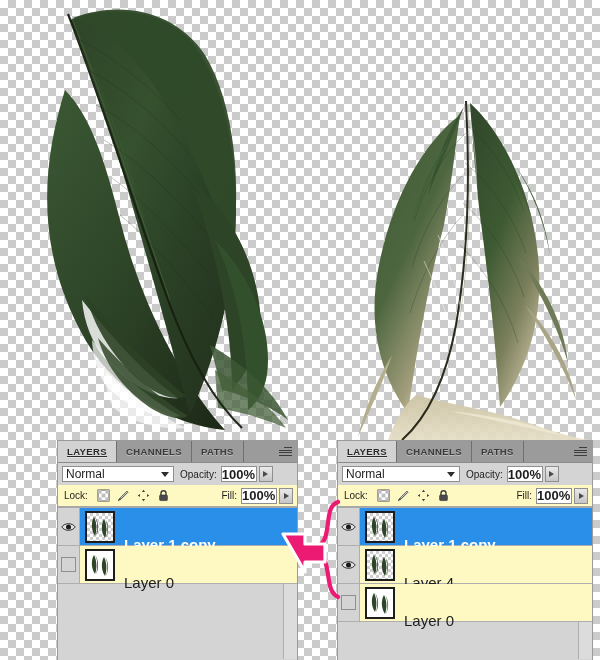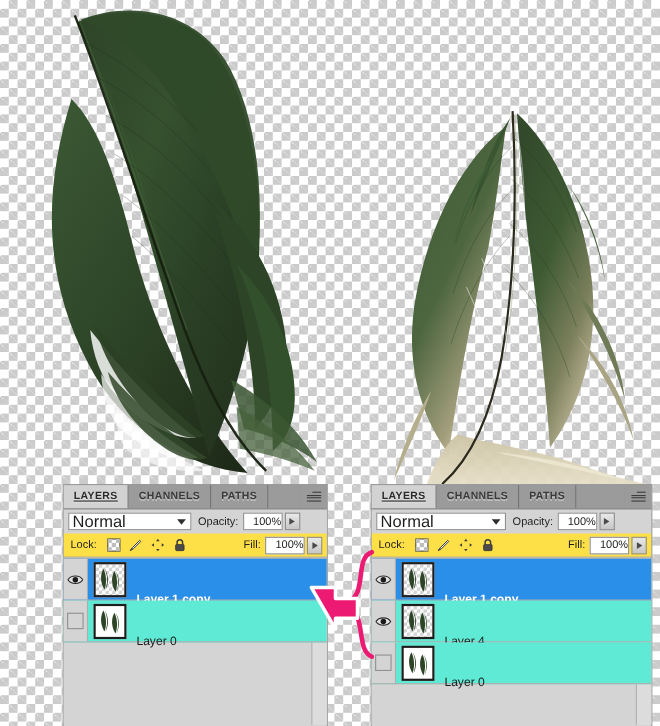--- a/index.html
+++ b/index.html
@@ -80,63 +80,63 @@
   }
 
   .blendbox{
     flex:0 0 auto;
     height:16px;width:112px;
     background:#ffffff;
     border:1px solid #8f8f8f;
     display:flex;align-items:center;
     padding:0 3px;
     box-sizing:border-box;
-    font-size:15px;
+    font-size:12px;
     position:relative;
   }
   #panel-right .blendbox{width:118px;}
   .blendbox .caret{
     position:absolute;right:4px;top:50%;margin-top:-2px;
     width:0;height:0;border-left:4px solid transparent;border-right:4px solid transparent;
     border-top:5px solid #2e2e2e;
   }
   .lbl{font-size:10px;color:#1d1d1d;margin:0 4px 0 6px;white-space:nowrap;}
   .numbox{
     height:16px;width:36px;background:#ffffff;border:1px solid #8f8f8f;
-    display:flex;align-items:center;justify-content:flex-end;
-    font-size:10px;box-sizing:border-box;
+    display:flex;align-items:center;justify-content:flex-start;
+    font-size:13px;box-sizing:border-box;font-weight:bold;
   }
   .spin{
     width:14px;height:16px;margin-left:2px;
     background:linear-gradient(#e9e9e9,#c6c6c6);
     border:1px solid #8f8f8f;box-sizing:border-box;
     display:flex;align-items:center;justify-content:center;
   }
   .spin .tri{
     width:0;height:0;border-top:3px solid transparent;border-bottom:3px solid transparent;
     border-left:5px solid #4a4a4a;
   }
   .spacer{flex:1;}
 
   
-  .lockrow{display:flex;align-items:center;height:22px;padding:0 4px;box-sizing:border-box;background:#fde047;border-bottom:1px solid #a8a8a8;}
+  .lockrow{display:flex;align-items:center;height:22px;padding:0 4px;box-sizing:border-box;background:#fef9c3;border-bottom:1px solid #a8a8a8;}
   .lockicons{display:flex;align-items:center;gap:7px;margin-left:5px;}
   .ico{width:13px;height:13px;display:block;}
 
   
   .layerlist{
     position:absolute;left:0;right:0;
     background:#d4d4d4;
     border-top:1px solid #a8a8a8;
   }
   .layer-row{
     display:flex;align-items:center;
     height:38px;
     border-bottom:1px solid #aeaeae;
-    background:#5eead4;
+    background:#fef9c3;
     box-sizing:border-box;
     position:relative;
   }
   .layer-row.selected{background:#2a8fe8;}
   .eyecell{
     width:22px;height:100%;
     display:flex;align-items:center;justify-content:center;
     border-right:1px solid #aeaeae;
     background:#d4d4d4;
     box-sizing:border-box;
@@ -156,21 +156,21 @@
   }
   .thumb.alpha{
     background-image:
       linear-gradient(45deg,#cfcfcf 25%,transparent 25%,transparent 75%,#cfcfcf 75%),
       linear-gradient(45deg,#cfcfcf 25%,transparent 25%,transparent 75%,#cfcfcf 75%);
     background-color:#ffffff;
     background-size:6px 6px;background-position:0 0,3px 3px;
   }
   .thumb svg{position:absolute;left:0;top:0;}
   .layer-name{
-    font-size:11px;color:#1d1d1d;margin-left:4px;white-space:nowrap;margin-top:36px;
+    font-size:15px;color:#1d1d1d;margin-left:4px;white-space:nowrap;margin-top:36px;
   }
   .layer-row.selected .layer-name{color:#ffffff;font-weight:bold;}
 
   
   .vscroll{
     position:absolute;top:0;right:0;width:14px;bottom:0;
     background:#dcdcdc;border-left:1px solid #aeaeae;
     box-sizing:border-box;
   }
   .vscroll .up{

